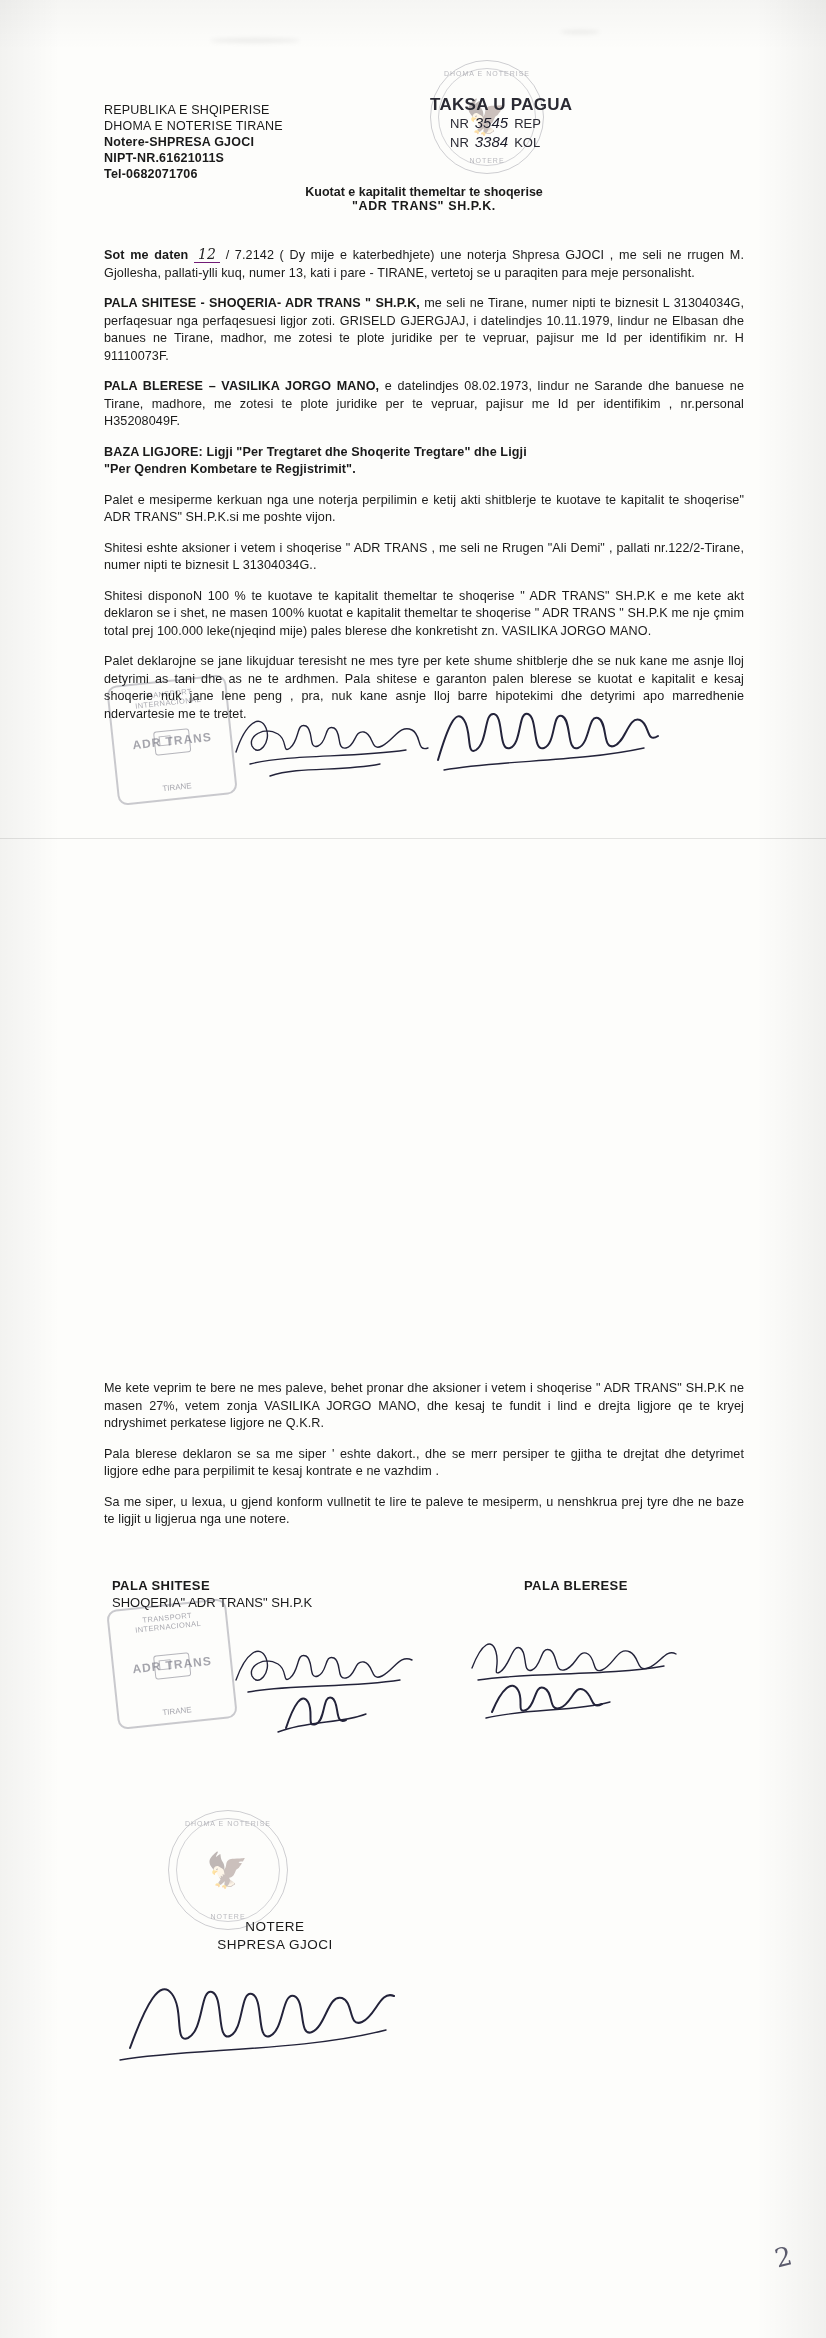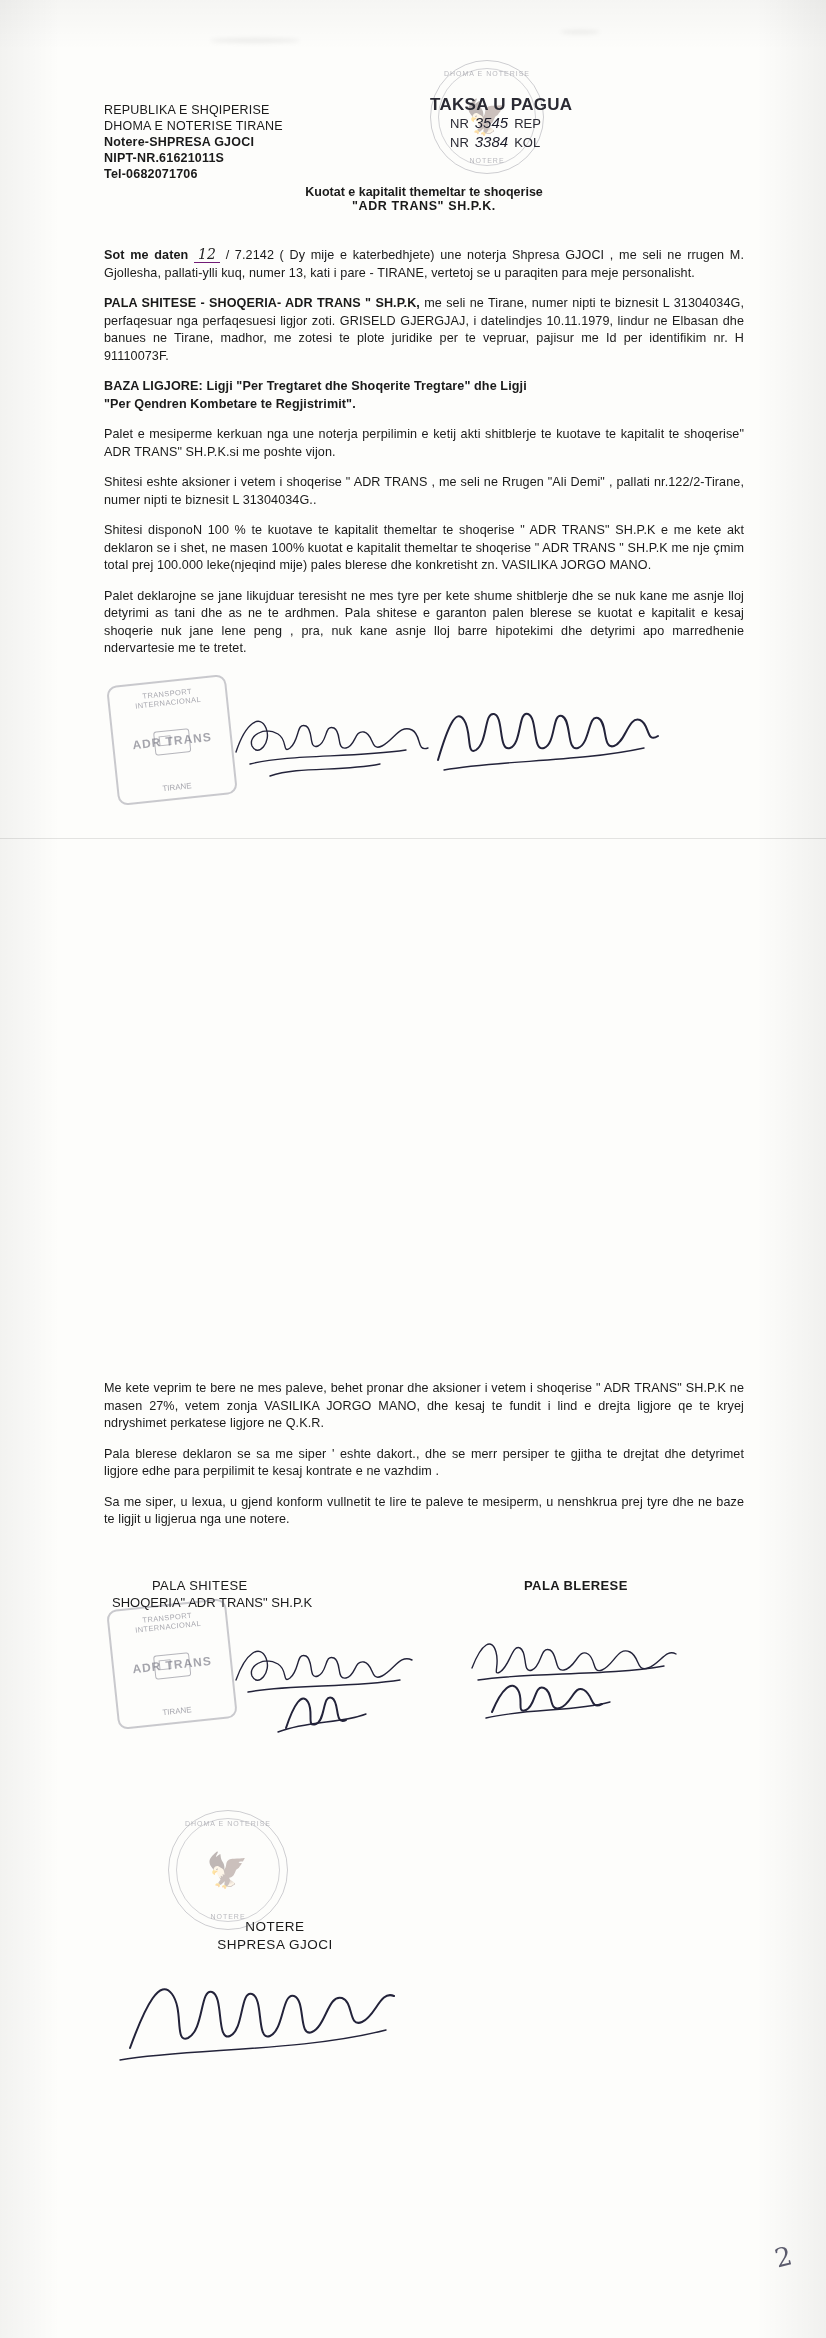--- a/index.html
+++ b/index.html
@@ -121,21 +121,21 @@
   }
   
   .sig-labels {
     position: absolute;
     left: 104px;
     top: 1578px;
     width: 640px;
     font-size: 13px;
   }
   .sig-left { position: absolute; left: 8px; top: 0; }
-  .sig-left .l1 { font-weight: normal; letter-spacing: 0.4px; margin-left: 40px; }
+  .sig-left .l1 { font-weight: bold; letter-spacing: 0.4px; }
   .sig-left .l2 { font-size: 13px; margin-top: 2px; }
   .sig-right { position: absolute; left: 420px; top: 0; font-weight: bold; letter-spacing: 0.4px; }
   .notere-block {
     position: absolute;
     left: 190px;
     top: 1918px;
     font-size: 13.5px;
     line-height: 18px;
     letter-spacing: 0.5px;
     text-align: center;
@@ -289,20 +289,23 @@
 
     <p class="para">
       <span class="bold">Sot me daten</span>
       <span class="datefield hand">12</span><span> /  7.2142  (  Dy mije e katerbedhjete)  une noterja Shpresa  GJOCI ,  me  seli ne  rrugen M. Gjollesha, pallati-ylli kuq, numer 13, kati i pare - TIRANE,  vertetoj se u paraqiten  para meje personalisht.</span>
     </p>
 
     <p class="para">
       <span class="bold">PALA SHITESE -   SHOQERIA-   ADR TRANS " SH.P.K,</span><span>  me seli ne  Tirane,  numer nipti te biznesit  L 31304034G,  perfaqesuar  nga perfaqesuesi ligjor zoti.  GRISELD  GJERGJAJ,   i   datelindjes 10.11.1979,  lindur ne Elbasan  dhe banues ne Tirane,  madhor, me  zotesi  te  plote  juridike  per te  vepruar,   pajisur  me Id   per identifikim  nr. H 91110073F.</span>
     </p>
 
+    <p class="para">
+      <span class="bold">PALA BLERESE  –   VASILIKA JORGO MANO,</span><span> e   datelindjes 08.02.1973, lindur  ne Sarande  dhe banuese ne Tirane, madhore,  me  zotesi  te    plote  juridike  per te vepruar, pajisur me Id   per identifikim , nr.personal H35208049F.</span>
+    </p>
 
     <p class="para">
       <span class="bold">BAZA  LIGJORE: Ligji "Per Tregtaret dhe Shoqerite Tregtare" dhe Ligji</span><br>
       <span class="bold">"Per Qendren Kombetare te Regjistrimit".</span>
     </p>
 
     <p class="para">Palet  e mesiperme kerkuan nga une noterja perpilimin e ketij  akti shitblerje te kuotave te  kapitalit   te shoqerise" ADR   TRANS" SH.P.K.si me poshte vijon.</p>
     <p class="para">Shitesi   eshte    aksioner   i  vetem i shoqerise  " ADR  TRANS , me seli ne Rrugen  "Ali Demi" , pallati nr.122/2-Tirane, numer  nipti te biznesit  L  31304034G..</p>
     <p class="para">Shitesi    disponoN 100 % te kuotave te  kapitalit themeltar te shoqerise " ADR TRANS"  SH.P.K   e me kete akt deklaron    se   i  shet,  ne masen 100%  kuotat e kapitalit  themeltar te shoqerise " ADR TRANS " SH.P.K me  nje  çmim total prej 100.000  leke(njeqind mije)   pales  blerese dhe konkretisht  zn. VASILIKA     JORGO MANO.</p>
     <p class="para">Palet  deklarojne se  jane likujduar   teresisht ne mes tyre per kete shume shitblerje  dhe se nuk kane me asnje lloj detyrimi as tani dhe as ne te  ardhmen. Pala shitese  e garanton palen blerese se kuotat  e kapitalit  e kesaj shoqerie nuk jane lene peng ,  pra, nuk kane  asnje lloj barre hipotekimi dhe detyrimi apo marredhenie ndervartesie me te tretet.</p>

